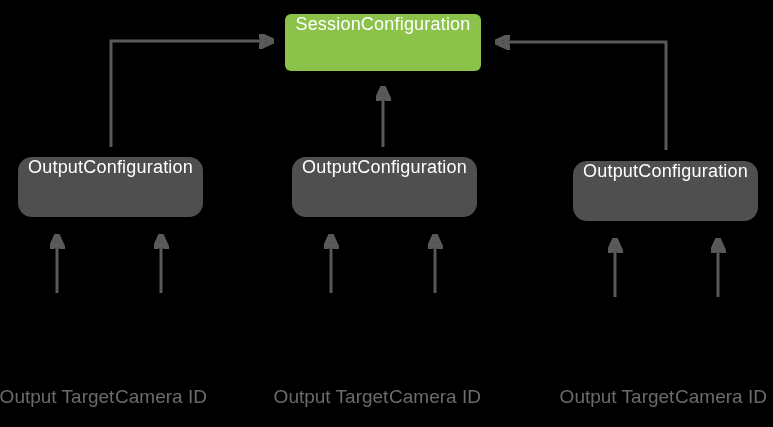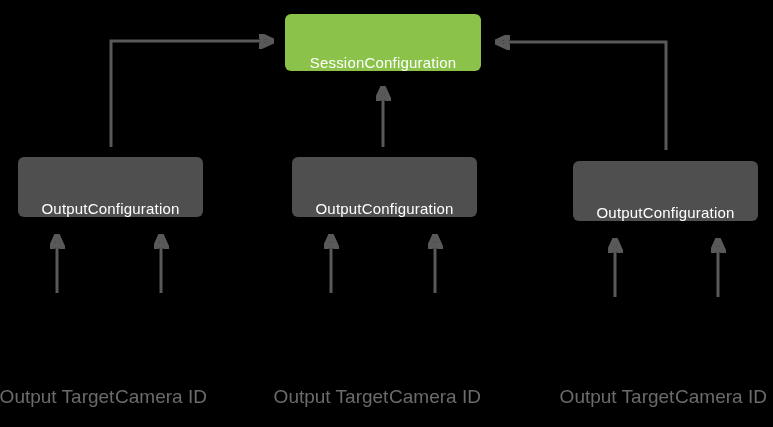--- a/index.html
+++ b/index.html
@@ -26,36 +26,37 @@
     width: 773px; height: 427px;
   }
   .connector-layer path {
     stroke: var(--arrow-gray);
     stroke-width: 3;
     fill: none;
   }
   .node {
     position: absolute;
     display: flex;
-    align-items: flex-end;
+    align-items: flex-start;
     justify-content: center;
     border-radius: 6px;
     color: var(--box-text);
-    font-size: 15px;
+    font-size: 18px;
     letter-spacing: 0.2px;
     white-space: nowrap;
   }
   .node-session {
     left: 285px; top: 14px;
     width: 196px; height: 57px;
     background: var(--session-green);
   }
   .node-output {
     width: 185px; height: 60px;
     background: var(--box-gray);
+    border-radius: 14px;
   }
   .node-output.pos-0 { left: 18px;  top: 157px; }
   .node-output.pos-1 { left: 292px; top: 157px; }
   .node-output.pos-2 { left: 573px; top: 161px; }
   .input-label {
     position: absolute;
     top: 389px;
     transform: translateX(-50%);
     color: var(--label-gray);
     font-size: 19px;

